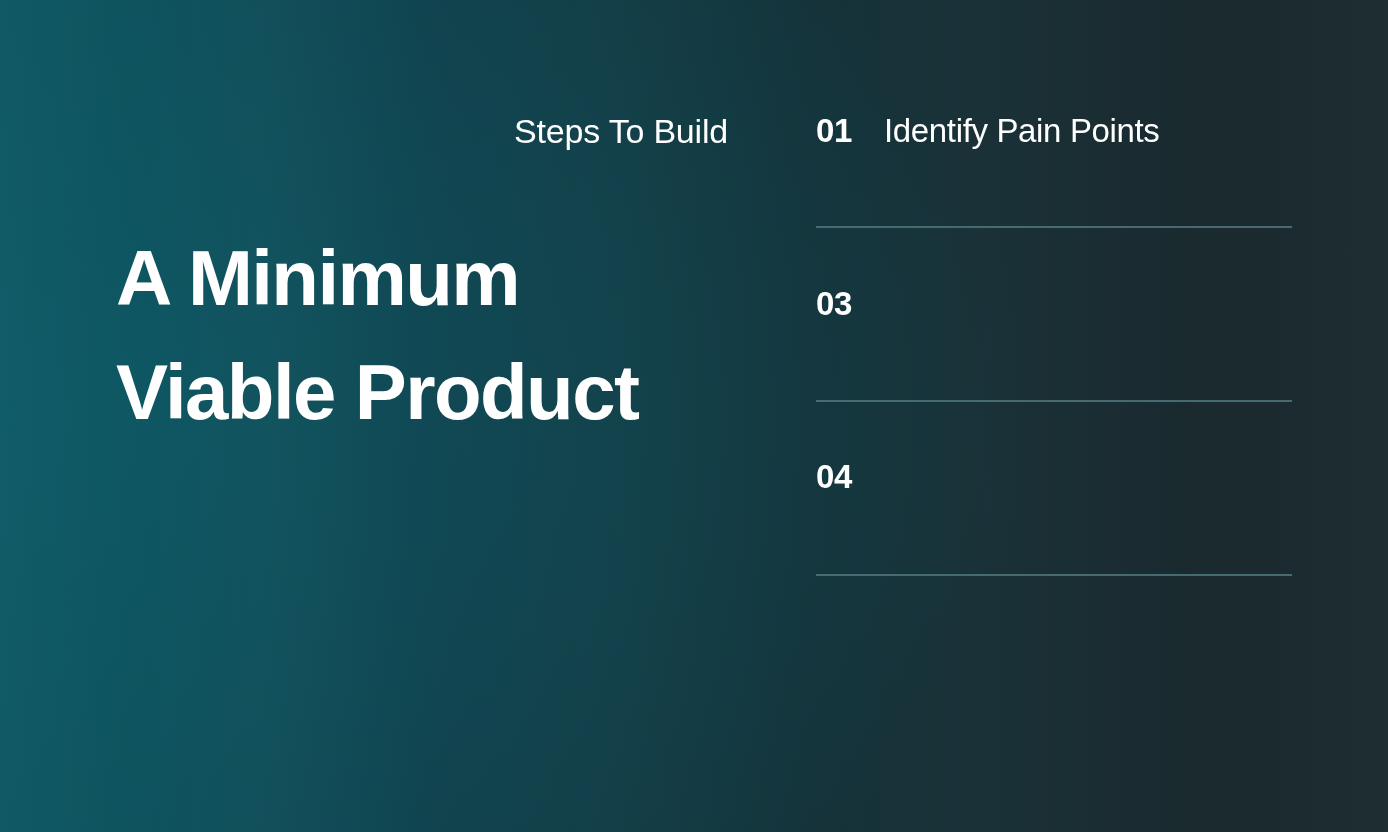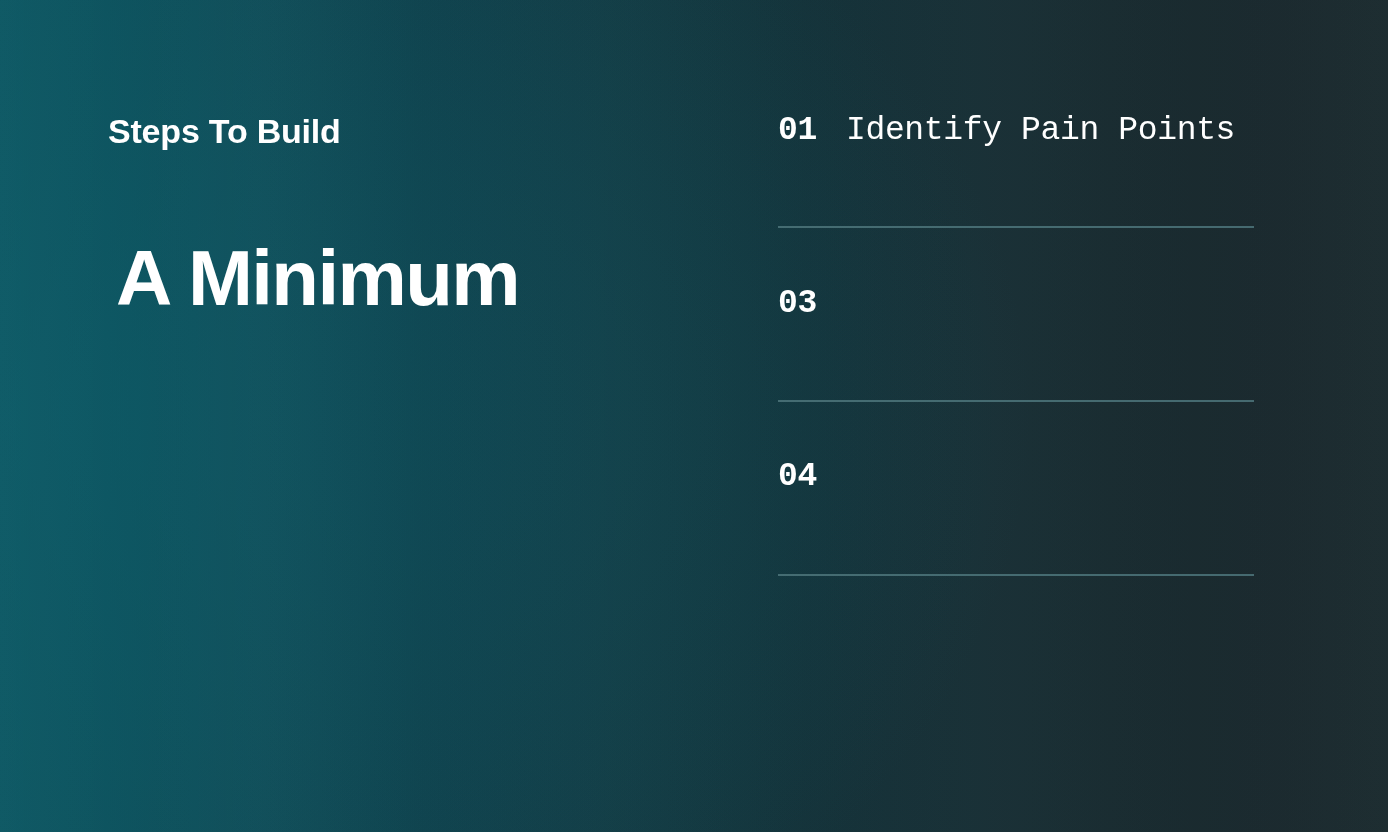--- a/index.html
+++ b/index.html
@@ -57,50 +57,50 @@
   #left-column {
     position: absolute;
     left: 108px;
     top: 112px;
     width: 620px;
     z-index: 2;
   }
 
   #eyebrow {
     font-size: 34px;
-    font-weight: 700;
+    font-weight: 400;
     color: #ffffff;
     letter-spacing: -0.2px;
     line-height: 1.15;
     margin: 0;
     white-space: nowrap;
+    text-align: right;
   }
 
   #headline {
     margin: 8px;
     padding-top: 62px;
     font-size: 78px;
     font-weight: 700;
     color: #ffffff;
     line-height: 114px;
     letter-spacing: -1.6px;
   }
   #headline .hl-line {
     display: block;
     white-space: nowrap;
   }
 
   
   #steps-list {
     position: absolute;
-    left: 778px;
+    left: 816px;
     top: 112px;
     width: 476px;
     z-index: 2;
-    font-family: Liberation Mono, monospace;
   }
 
   .step-row {
     display: flex;
     align-items: baseline;
     height: 51px;
   }
 
   .step-number {
     font-size: 33px;
@@ -139,20 +139,21 @@
 </head>
 <body>
 
 <div id="slide">
 
   <div id="left-column">
     <p id="eyebrow">Steps To Build</p>
 
     <h1 id="headline">
       <span class="hl-line">A Minimum</span>
+      <span class="hl-line">Viable Product</span>
     </h1>
   </div>
 
   <div id="steps-list">
 
     <div class="step-row">
       <span class="step-number">01</span>
       <span class="step-label">Identify Pain Points</span>
     </div>
 

